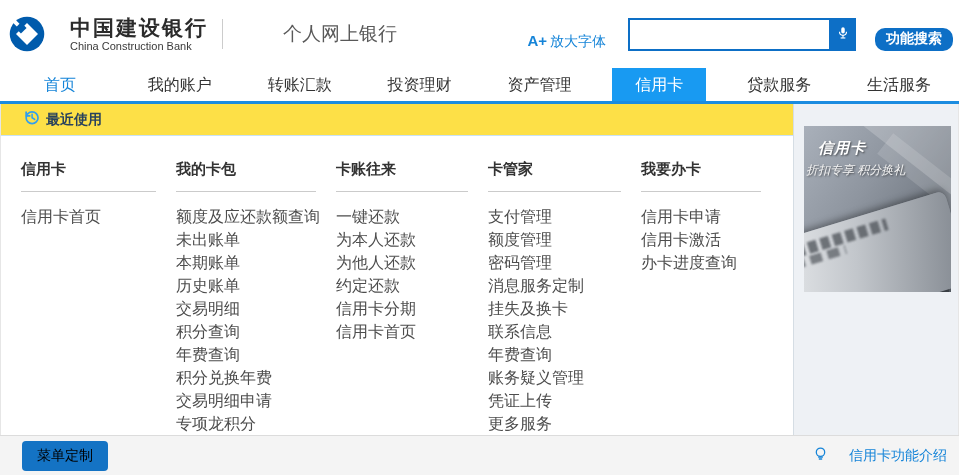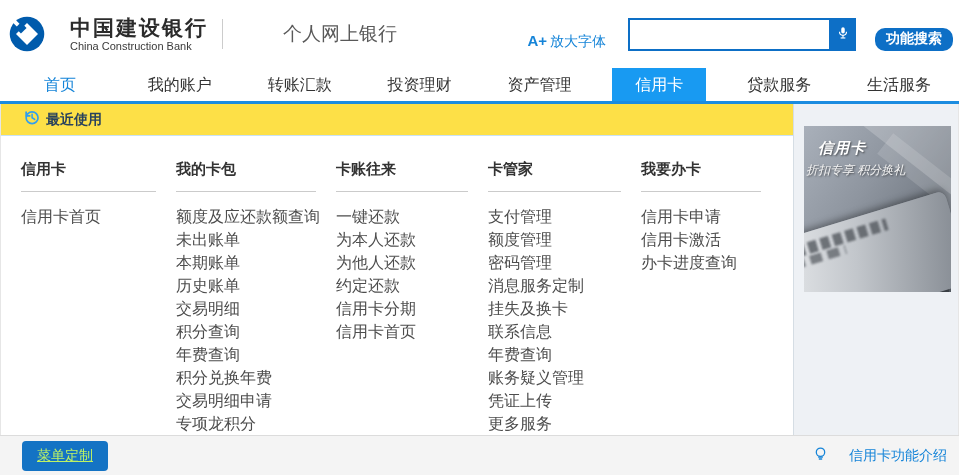--- a/index.html
+++ b/index.html
@@ -127,24 +127,23 @@
     white-space: nowrap;
   }
 
   
   .footer {
     height: 40px; background: #f4f4f4; border-top: 1px solid #dcdcdc;
     display: flex; align-items: center; justify-content: space-between;
     padding: 0 12px 0 22px;
   }
   .customize-btn {
-    background: #1473c4; color: #bef264; border: none; border-radius: 4px;
+    background: #1473c4; color: #000000; border: none; border-radius: 4px;
     font-size: 14px; padding: 6px 15px; cursor: pointer;
     font-family: "Liberation Sans", sans-serif;
-    text-decoration: underline;
   }
   .help-link { display: flex; align-items: center; gap: 21px; color: #1584d8; font-size: 14px; cursor: pointer; }
 </style>
 </head>
 <body>
 
 <div class="header">
   <span class="logo-mark">
     <svg viewBox="0 0 44 44" width="38" height="38">
       <circle cx="22" cy="22" r="20" fill="#005BAC"></circle>

